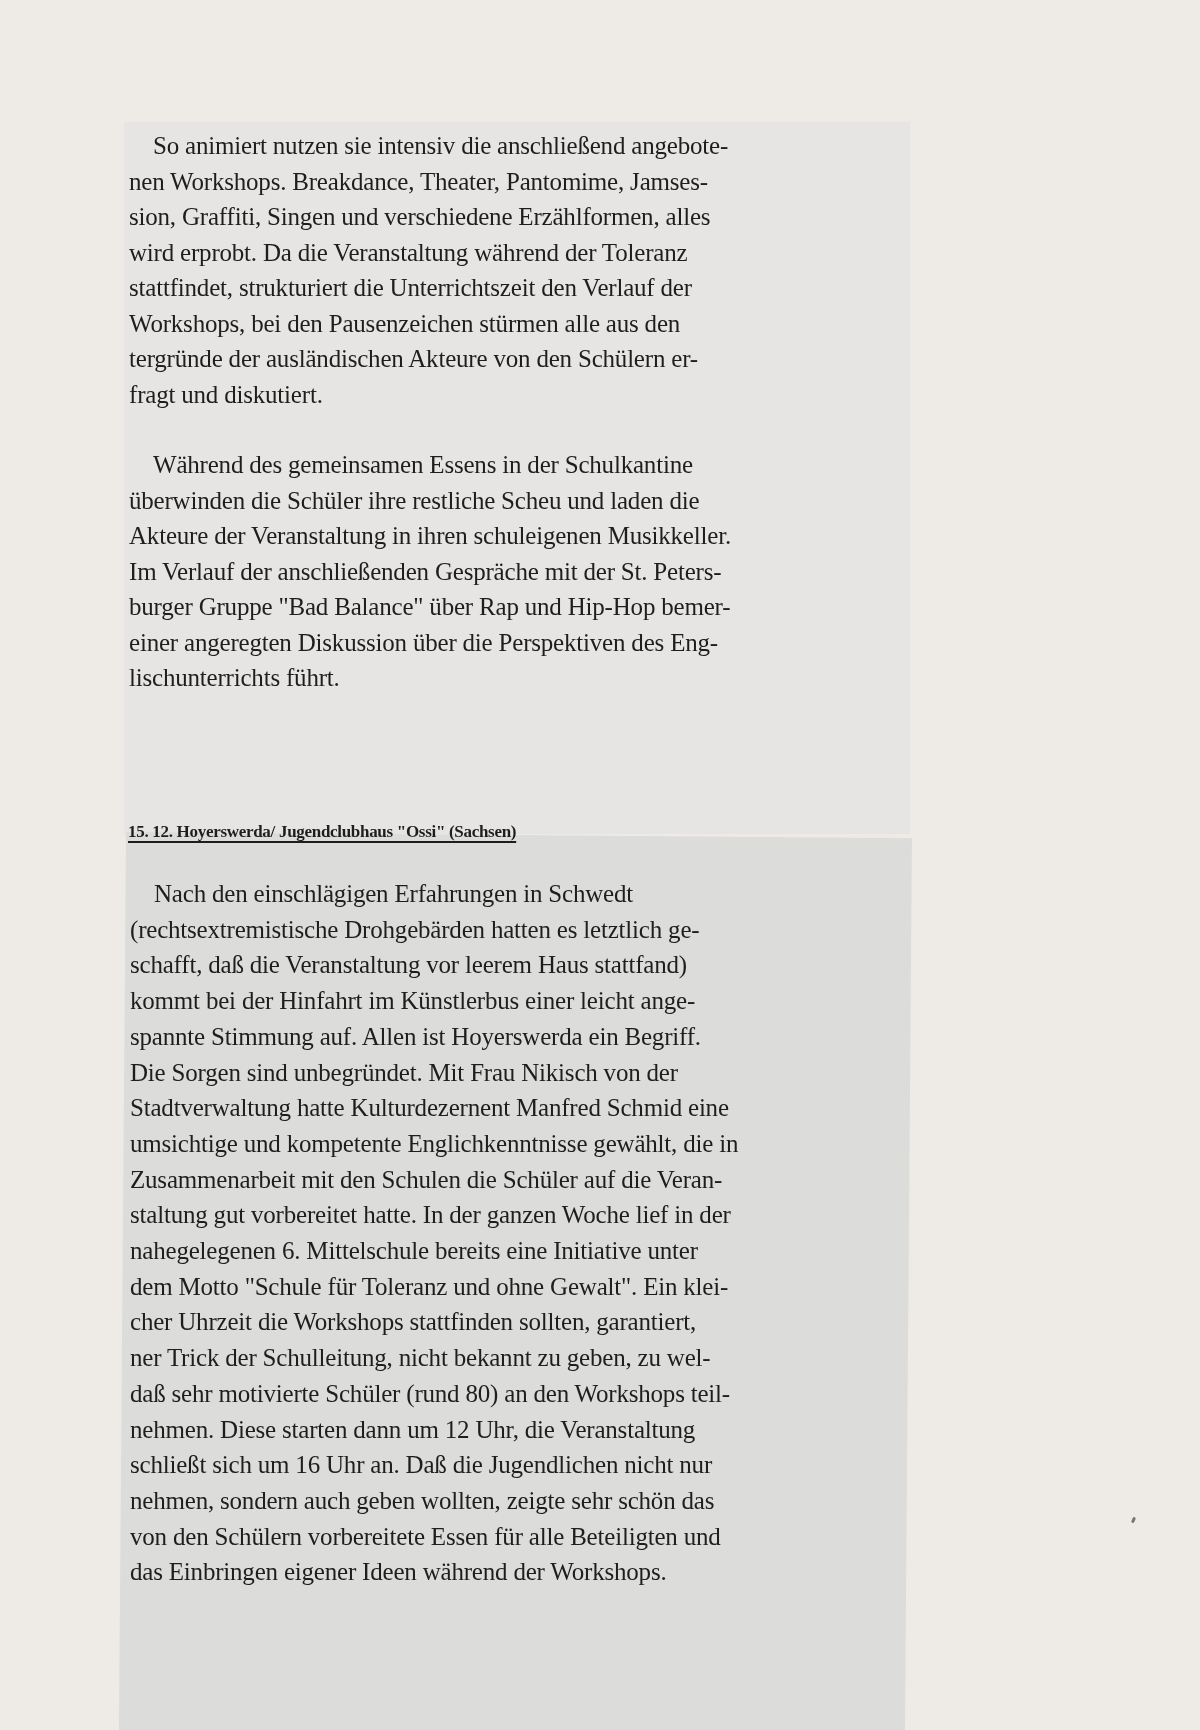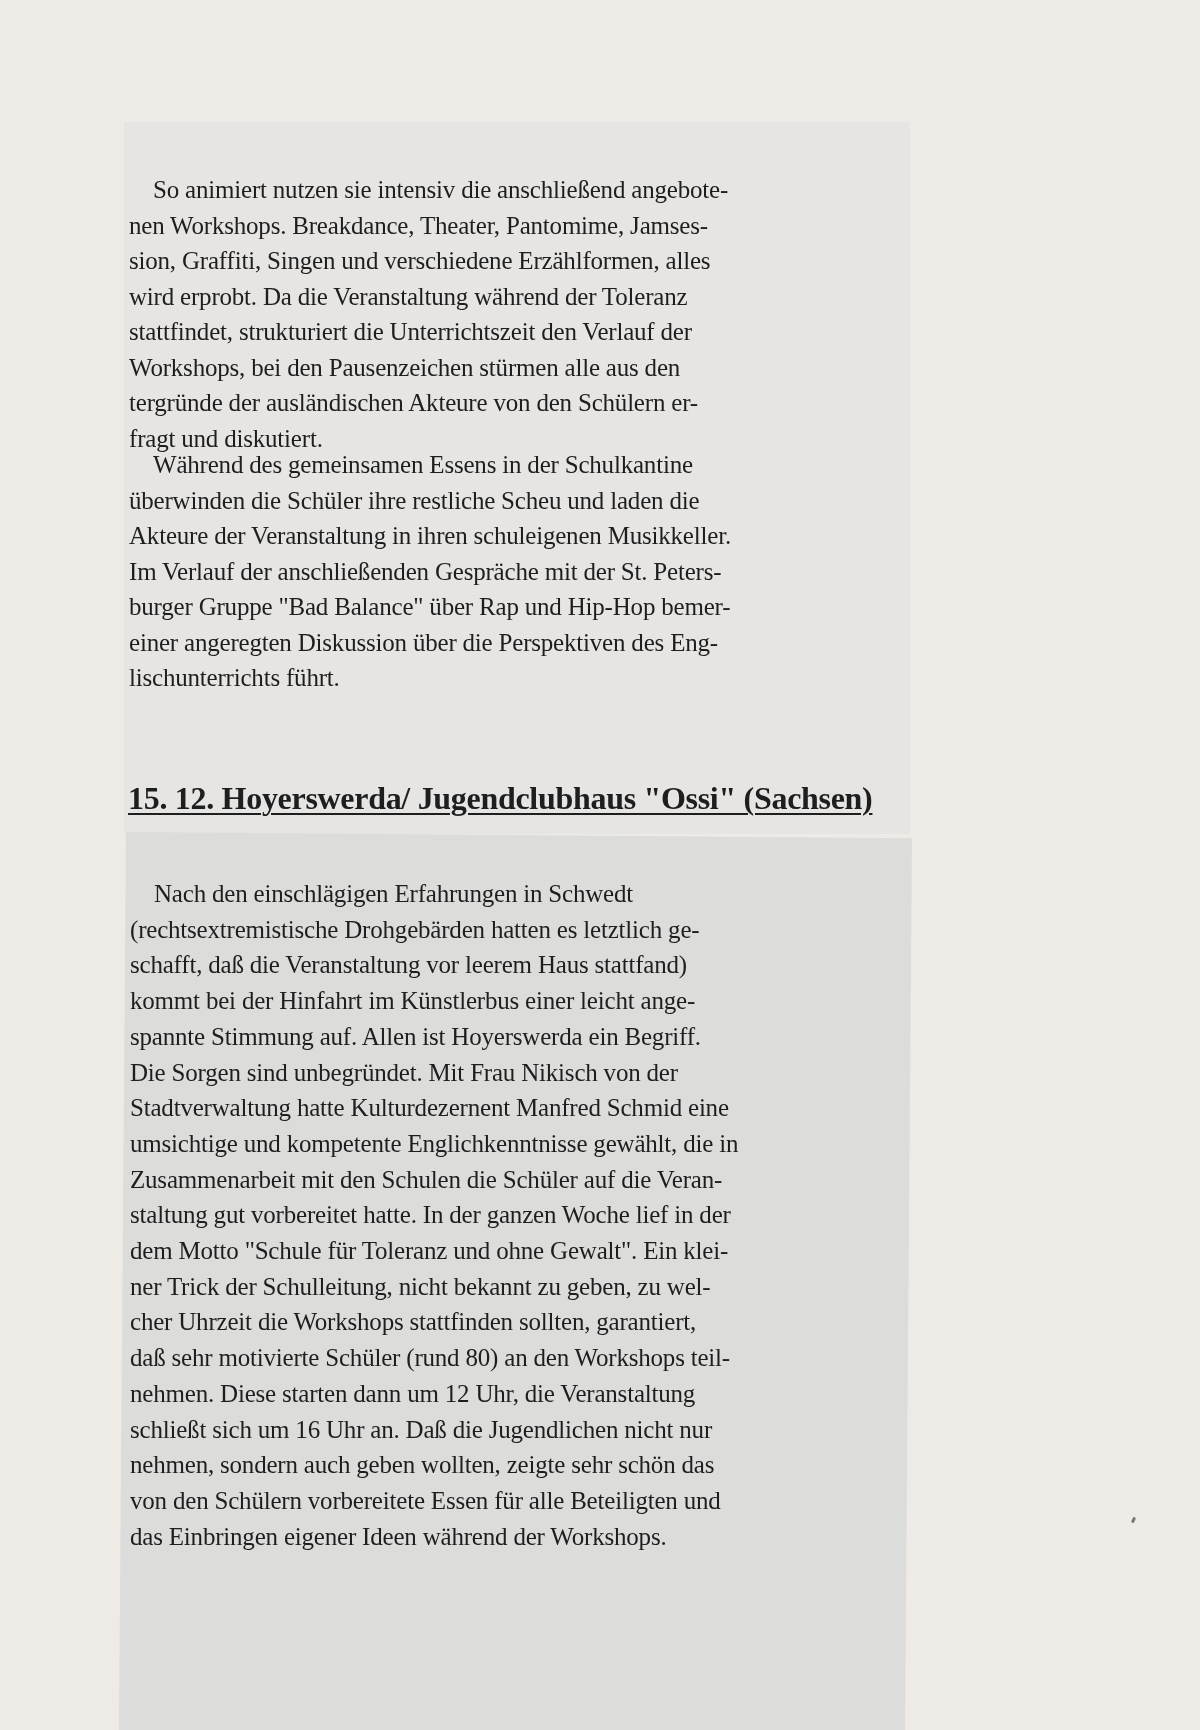--- a/index.html
+++ b/index.html
@@ -51,27 +51,27 @@
       margin: 0;
       text-indent: 0;
     }
     .text-block p .line {
       display: block;
       white-space: nowrap;
     }
     .indent {
       padding-left: 24px;
     }
-    .block-1 { top: 128px; margin-top: 44px; }
+    .block-1 { top: 128px; }
     .block-2 { top: 447px; }
     .heading {
       position: absolute;
       left: 128px;
-      top: 780px;
-      font-size: 32px;
+      top: 822px;
+      font-size: 17px;
       font-weight: bold;
       text-decoration: underline;
       text-decoration-thickness: 2px;
       text-underline-offset: 4px;
       white-space: nowrap;
       letter-spacing: -0.3px;
     }
     .block-3 { top: 876px; left: 130px; line-height: 35.7px; }
     .speck {
       position: absolute;
@@ -124,23 +124,24 @@
       <span class="line indent">Nach den einschlägigen Erfahrungen in Schwedt</span>
       <span class="line">(rechtsextremistische Drohgebärden hatten es letztlich ge-</span>
       <span class="line">schafft, daß die Veranstaltung vor leerem Haus stattfand)</span>
       <span class="line">kommt bei der Hinfahrt im Künstlerbus einer leicht ange-</span>
       <span class="line">spannte Stimmung auf. Allen ist Hoyerswerda ein Begriff.</span>
       <span class="line">Die Sorgen sind unbegründet. Mit Frau Nikisch von der</span>
       <span class="line">Stadtverwaltung hatte Kulturdezernent Manfred Schmid eine</span>
       <span class="line">umsichtige und kompetente Englichkenntnisse gewählt, die in</span>
       <span class="line">Zusammenarbeit mit den Schulen die Schüler auf die Veran-</span>
       <span class="line">staltung gut vorbereitet hatte. In der ganzen Woche lief in der</span>
+      <span class="line">nahegelegenen 6. Mittelschule bereits eine Initiative unter</span>
       <span class="line">dem Motto "Schule für Toleranz und ohne Gewalt". Ein klei-</span>
+      <span class="line">cher Uhrzeit die Workshops stattfinden sollten, garantiert,</span>
       <span class="line">ner Trick der Schulleitung, nicht bekannt zu geben, zu wel-</span>
-      <span class="line">cher Uhrzeit die Workshops stattfinden sollten, garantiert,</span>
       <span class="line">daß sehr motivierte Schüler (rund 80) an den Workshops teil-</span>
       <span class="line">nehmen. Diese starten dann um 12 Uhr, die Veranstaltung</span>
       <span class="line">schließt sich um 16 Uhr an. Daß die Jugendlichen nicht nur</span>
       <span class="line">nehmen, sondern auch geben wollten, zeigte sehr schön das</span>
       <span class="line">von den Schülern vorbereitete Essen für alle Beteiligten und</span>
       <span class="line">das Einbringen eigener Ideen während der Workshops.</span>
     </p>
   </div>
 
   <div class="speck"></div>

